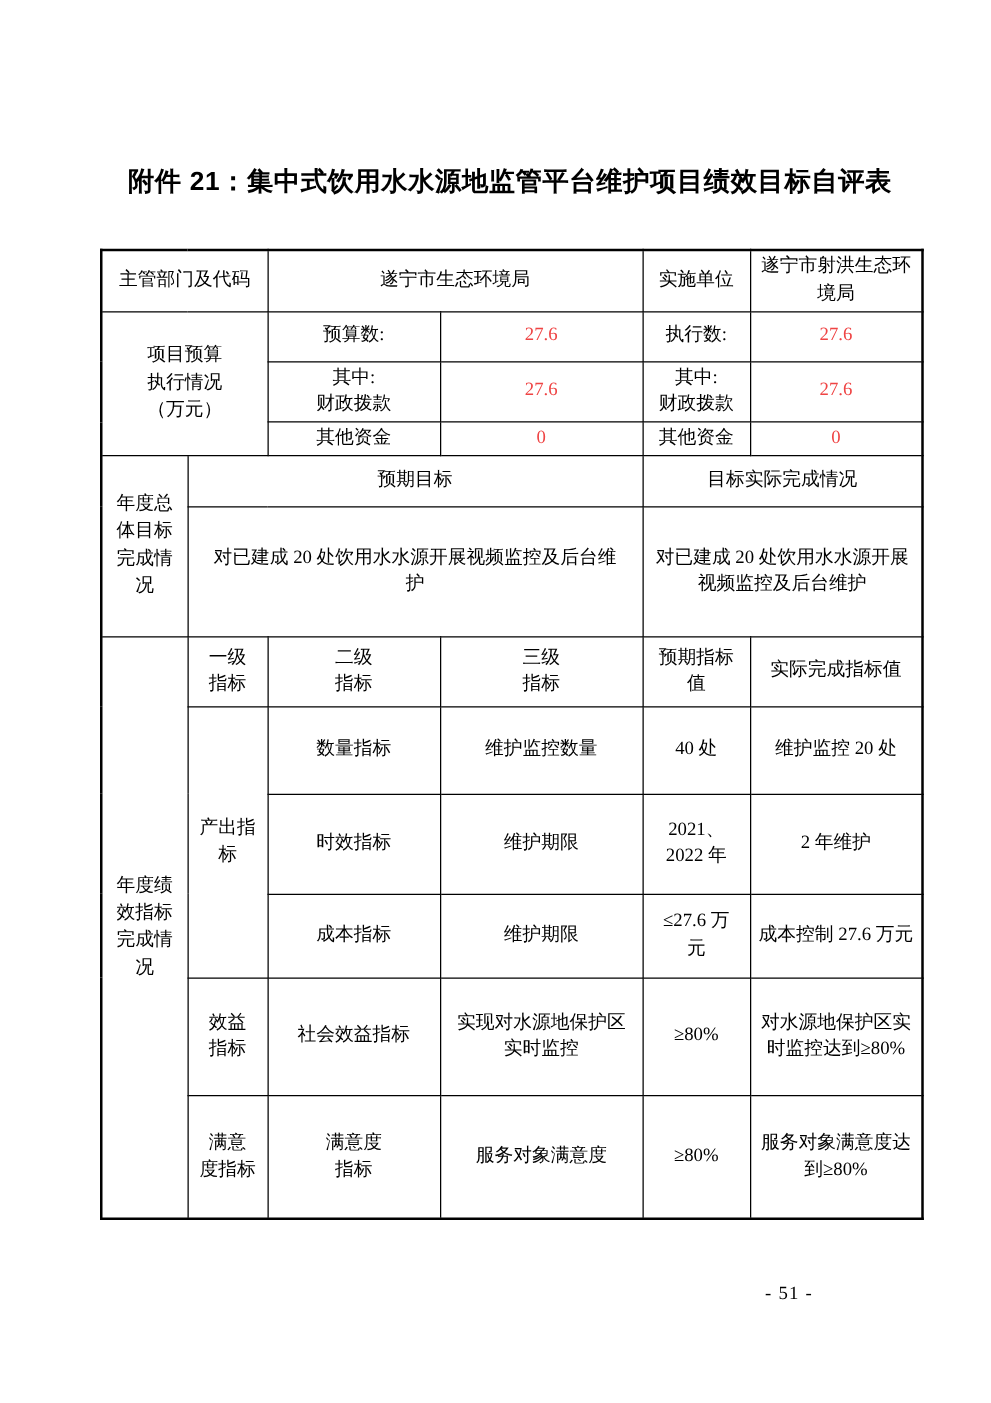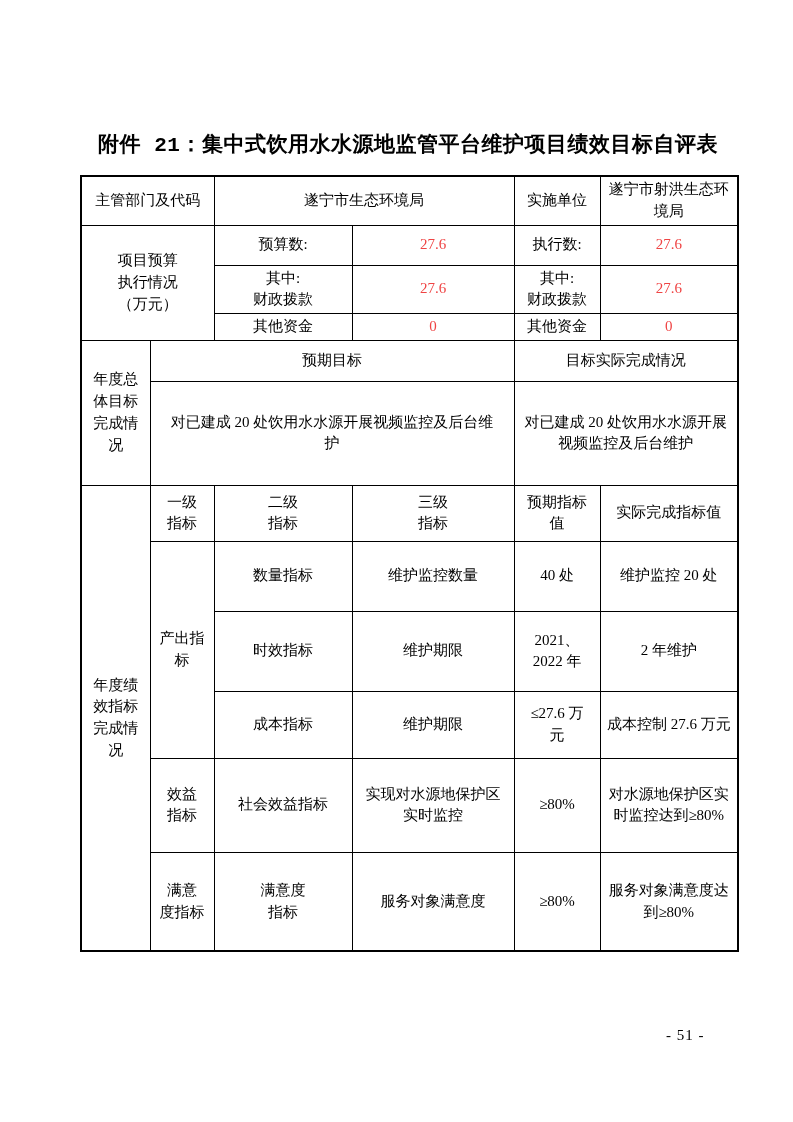--- a/index.html
+++ b/index.html
@@ -13,39 +13,39 @@
     font-family: "Liberation Serif", "DejaVu Serif", serif;
     overflow: hidden;
   }
   .doc-title {
     position: absolute;
     top: 133px;
     left: 78px;
     width: 660px;
     margin: 0;
     text-align: center;
-    font-family: Liberation Mono, monospace;
+    font-family: Liberation Sans, sans-serif;
     font-weight: 700;
     font-size: 21px;
     line-height: 1.25;
     letter-spacing: 0.5px;
     white-space: nowrap;
   }
   table.report-table {
     position: absolute;
     top: 175px;
     left: 80px;
     width: 657px;
     border-collapse: collapse;
     table-layout: fixed;
     font-size: 15px;
     line-height: 1.45;
   }
   table.report-table, table.report-table td { border: 1px solid #000000; }
-  table.report-table { border-width: 2px; }
+  table.report-table { border-width: 2px; margin-top: 24px; }
   td {
     text-align: center;
     vertical-align: middle;
     padding: 2px 5px;
     white-space: pre-line;
     overflow: hidden;
   }
   .num { color: #ef4444; }
   tr.h43 { height: 43px; }
   tr.h40 { height: 40px; }
@@ -55,21 +55,21 @@
   tr.h104 { height: 104px; }
   tr.h56 { height: 56px; }
   tr.h70 { height: 70px; }
   tr.h80 { height: 80px; }
   tr.h67 { height: 67px; }
   tr.h94 { height: 94px; }
   tr.h99 { height: 99px; border-radius: 11px; }
   .page-number {
     position: absolute;
     top: 1027px;
-    left: 666px;
+    left: 612px;
     font-size: 15px;
     letter-spacing: 1px;
     font-family: "Liberation Serif", "DejaVu Serif", serif;
   }
 </style>
 </head>
 <body>
 
 <div class="page">
 

